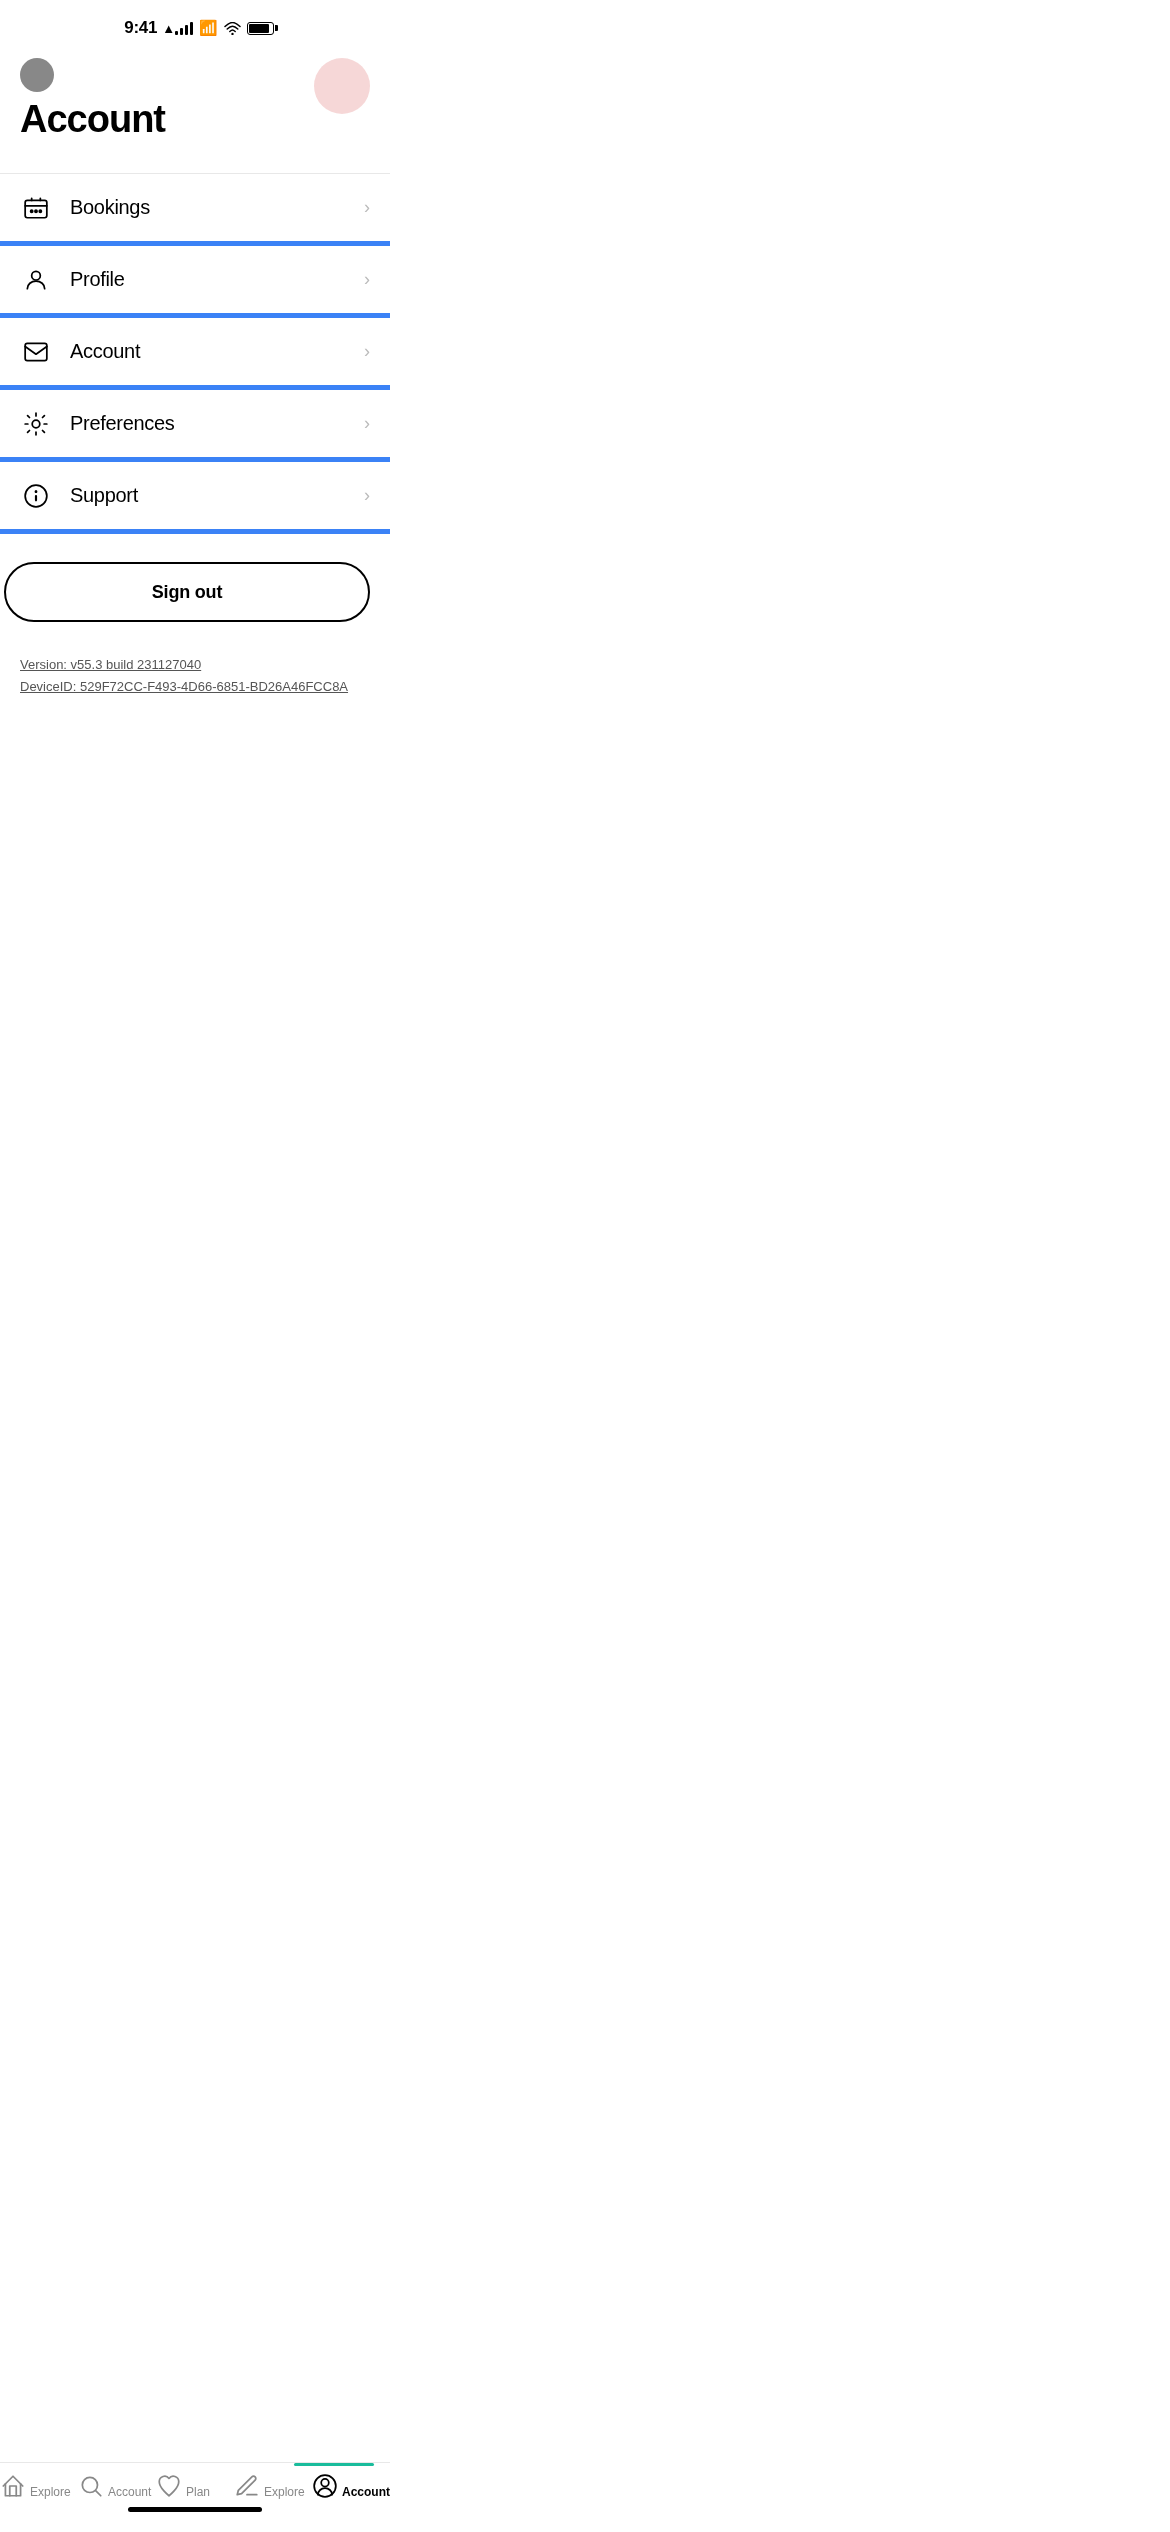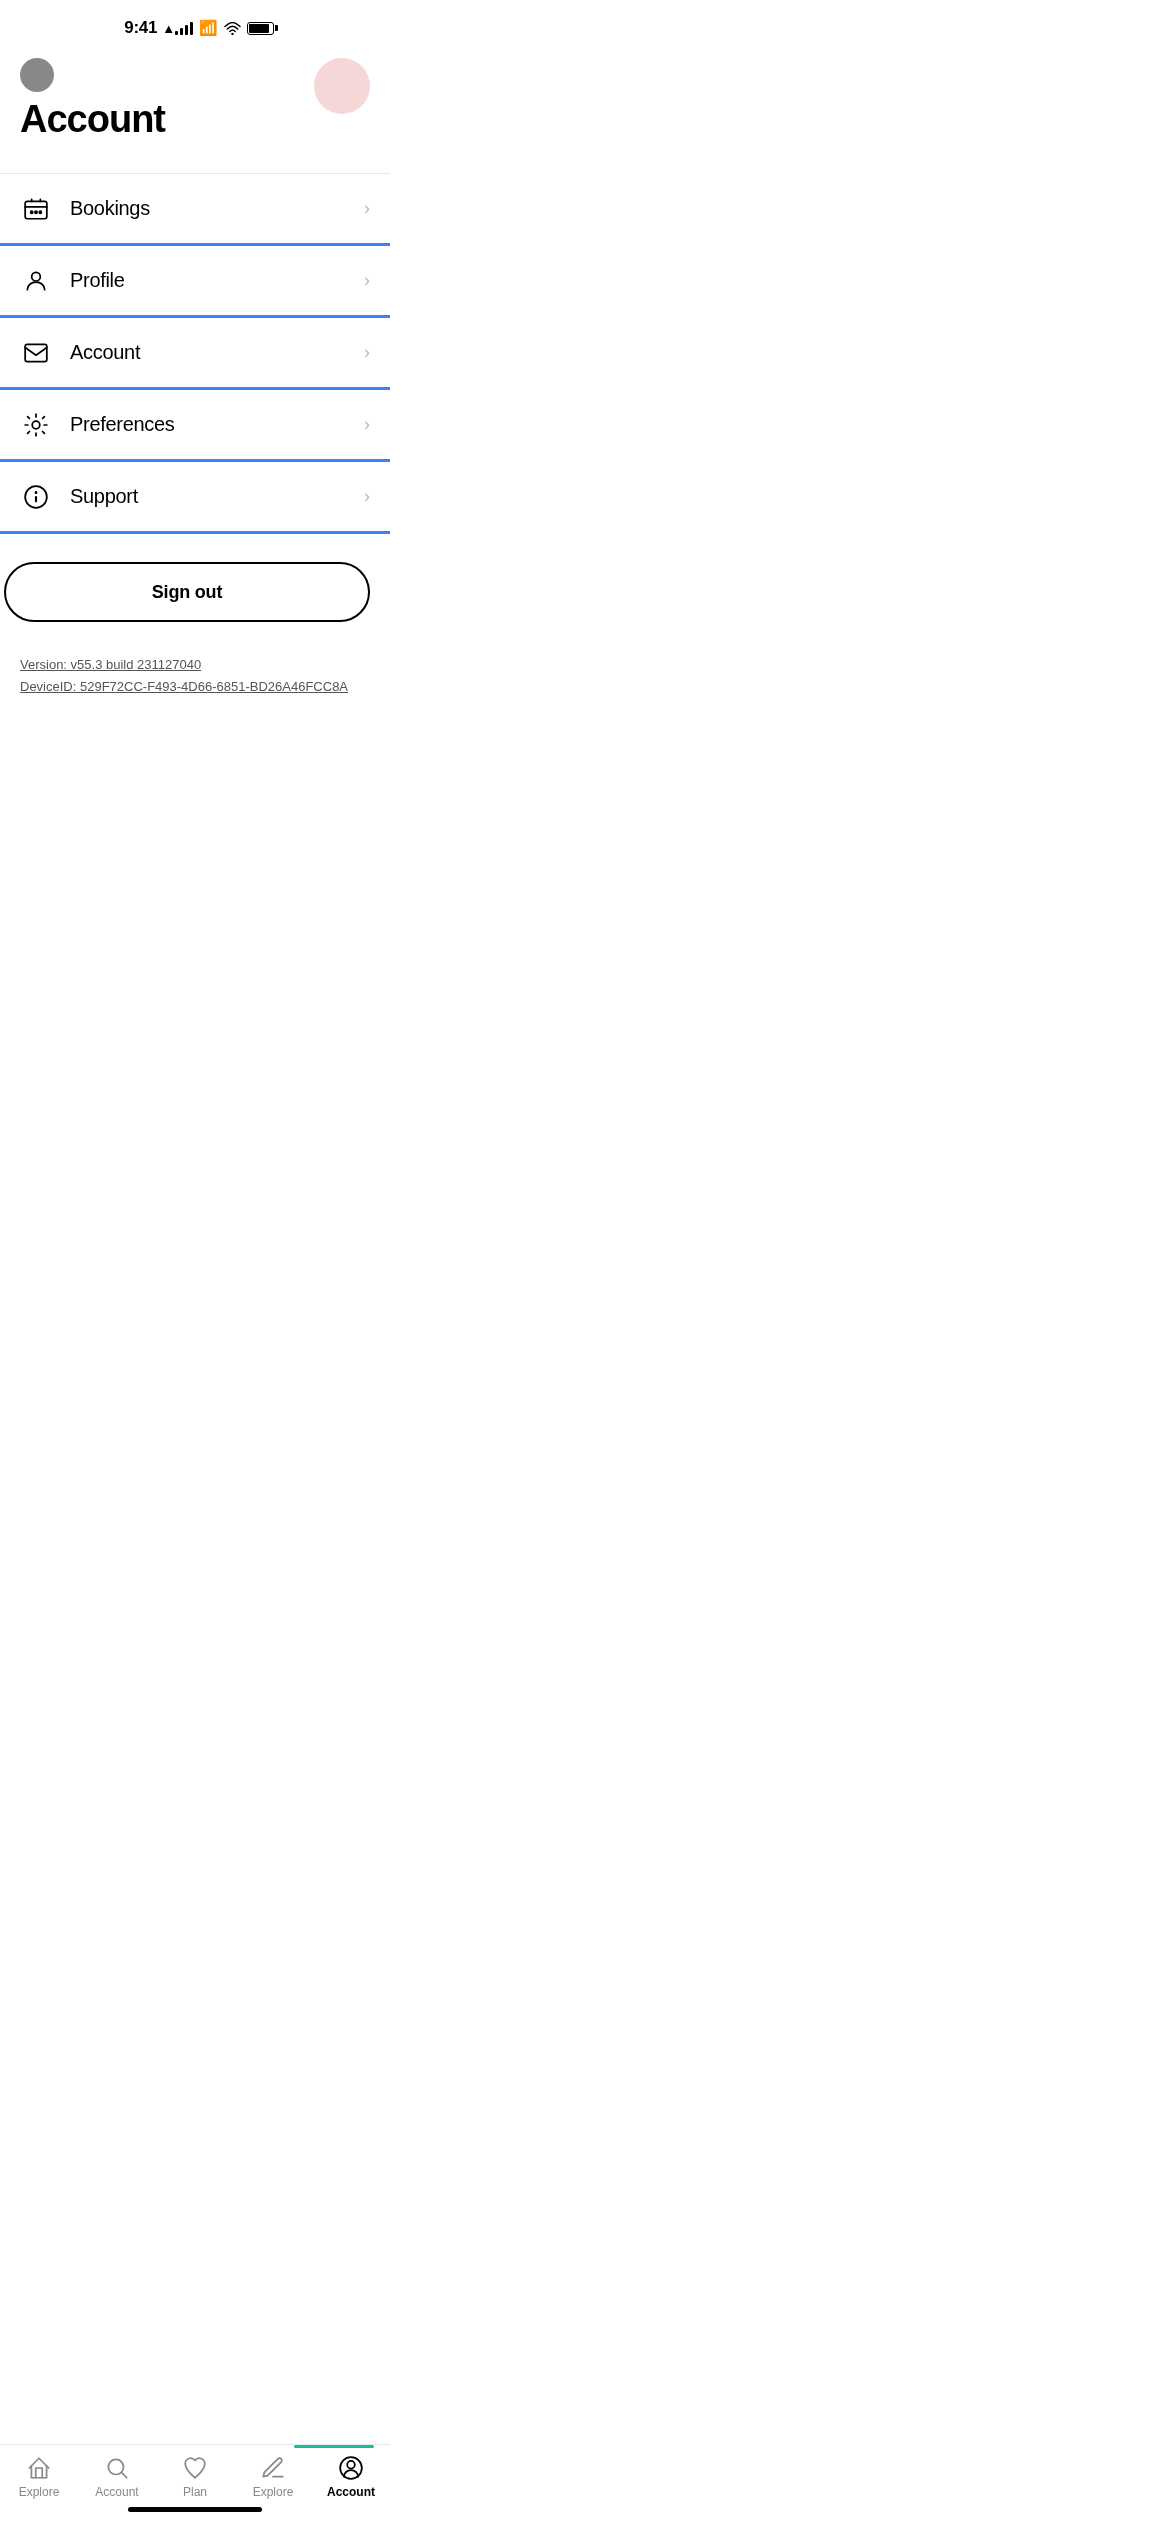--- a/index.html
+++ b/index.html
@@ -104,21 +104,21 @@
     
     .menu-list {
       margin: 16px 0 0 0;
       border-top: 1px solid #e8e8e8;
     }
     .menu-item {
       display: flex;
       align-items: center;
       padding: 0 20px;
       height: 72px;
-      border-bottom: 3px solid #3b82f6;
+      border-bottom: 5px solid #3b82f6;
       cursor: pointer;
       background: #fff;
     }
     .menu-icon {
       width: 32px;
       height: 32px;
       display: flex;
       align-items: center;
       justify-content: center;
       margin-right: 18px;
@@ -196,22 +196,22 @@
       right: 16px;
     }
     .nav-items {
       display: flex;
       justify-content: space-around;
       align-items: center;
       padding-top: 10px;
     }
     .nav-item {
       display: flex;
-      flex-direction: column;
-      align-items: center;
+      flex-direction: row;
+      align-items: flex-end;
       gap: 4px;
       cursor: pointer;
       flex: 1;
     }
     .nav-item svg {
       width: 26px;
       height: 26px;
       stroke: #888;
       fill: none;
       stroke-width: 1.6;

